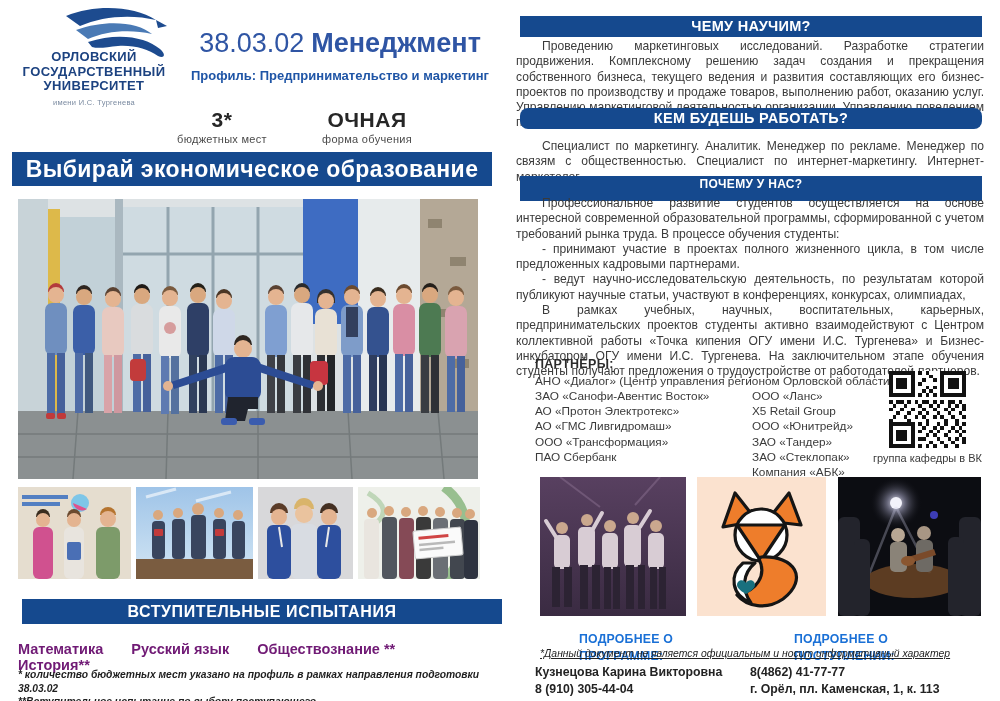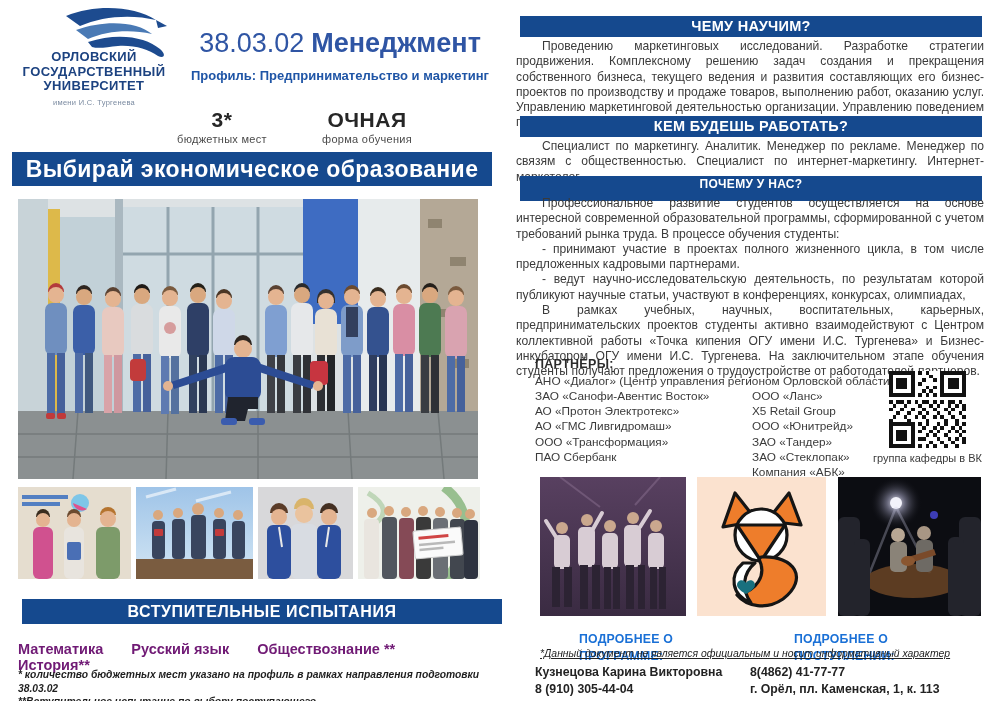--- a/index.html
+++ b/index.html
@@ -370,21 +370,21 @@
   <div class="abs footnotes">
     <div>* количество бюджетных мест указано на профиль в рамках направления подготовки 38.03.02</div>
     <div>**Вступительное испытание по выбору поступающего</div>
   </div>
 
   <div class="s-banner banner" style="top:16px;">ЧЕМУ НАУЧИМ?</div>
   <div class="para" style="top:39px;">
     <p>Проведению маркетинговых исследований. Разработке стратегии продвижения. Комплексному решению задач создания и прекращения собственного бизнеса, текущего ведения и развития составляющих его бизнес-проектов по производству и продаже товаров, выполнению работ, оказанию услуг. Управлению маркетинговой деятельностью организации. Управлению поведением потребителей. Медиапланированию</p>
   </div>
 
-  <div class="s-banner banner" style="top:116px;">КЕМ БУДЕШЬ РАБОТАТЬ?</div>
+  <div class="s-banner banner" style="top:108px;border-radius:8px;">КЕМ БУДЕШЬ РАБОТАТЬ?</div>
   <div class="para" style="top:139px;">
     <p>Специалист по маркетингу. Аналитик. Менеджер по рекламе. Менеджер по связям с общественностью. Специалист по интернет-маркетингу. Интернет-маркетолог</p>
   </div>
 
   <div class="s-banner small banner" style="top:176px;">ПОЧЕМУ У НАС?</div>
   <div class="para" style="top:196px;">
     <p>Профессиональное развитие студентов осуществляется на основе интересной современной образовательной программы, сформированной с учетом требований рынка труда. В процессе обучения студенты:</p>
     <p>- принимают участие в проектах полного жизненного цикла, в том числе предложенных кадровыми партнерами.</p>
     <p>- ведут научно-исследовательскую деятельность, по результатам которой публикуют научные статьи, участвуют в конференциях, конкурсах, олимпиадах,</p>
     <p>В рамках учебных, научных, воспитательных, карьерных, предпринимательских проектов студенты активно взаимодействуют с Центром коллективной работы «Точка кипения ОГУ имени И.С. Тургенева» и Бизнес-инкубатором ОГУ имени И.С. Тургенева. На заключительном этапе обучения студенты получают предложения о трудоустройстве от работодателей-партнеров.</p>

